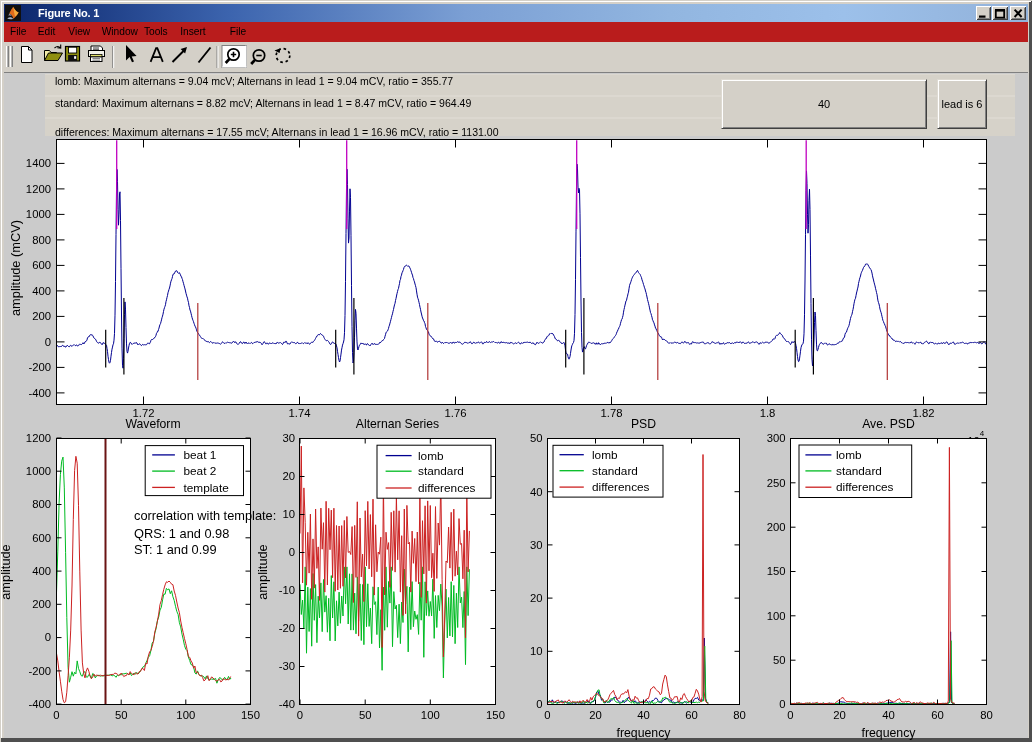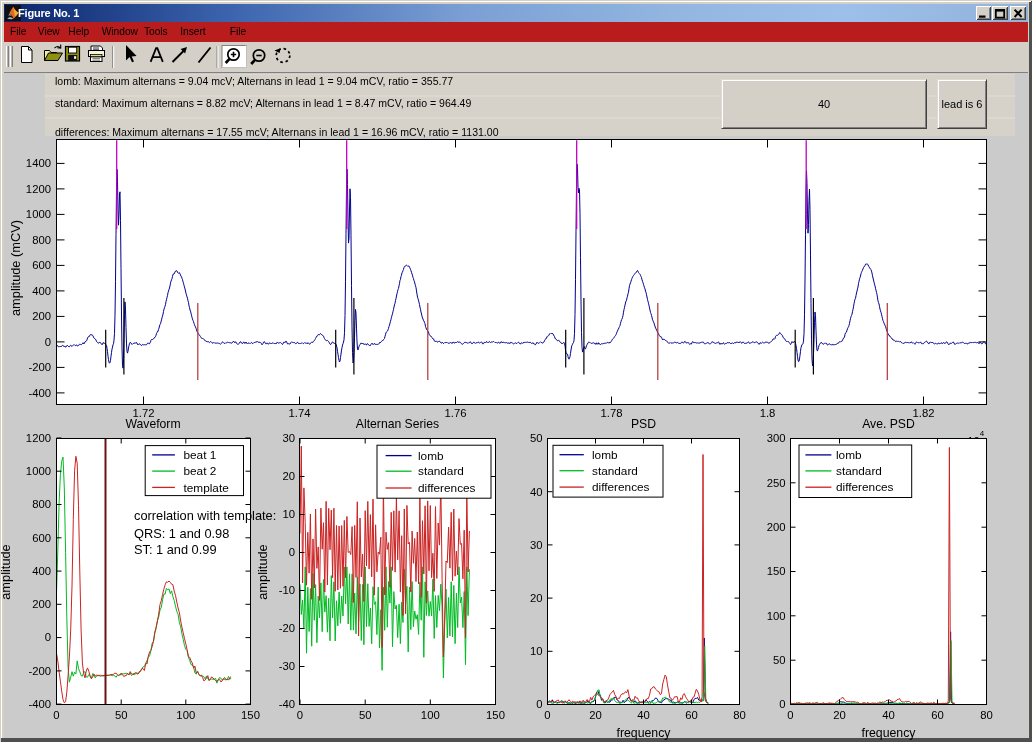--- a/index.html
+++ b/index.html
@@ -1,20 +1,20 @@
 <!DOCTYPE html>
 <html><head><meta charset="utf-8"><style>
 html,body{margin:0;padding:0;width:1032px;height:742px;overflow:hidden}
 body{font-family:"Liberation Sans",sans-serif;position:relative;background:#d4d0c8;-webkit-font-smoothing:antialiased}
 *{-webkit-font-smoothing:antialiased}
 .win{position:absolute;left:0;top:0;width:1032px;height:742px;background:#d4d0c8;
  box-shadow:inset 1px 1px 0 #d4d0c8,inset -1px -1px 0 #404040,inset 2px 2px 0 #fff,inset -2px -2px 0 #808080}
 .tbar{position:absolute;left:4px;top:4px;width:1024px;height:18px;
  background:linear-gradient(to right,#0a246a,#3c64ae 22%,#7b9fd4 45%,#92b6e0 65%,#9cc0ea 82%,#92b2da)}
-.ttext{position:absolute;left:14px;top:2.5px;font-size:11px;font-weight:bold;color:#fff;letter-spacing:-0.2px}
+.ttext{position:absolute;left:34px;top:2.5px;font-size:11px;font-weight:bold;color:#fff;letter-spacing:-0.2px}
 .wbtn{position:absolute;top:1.7px;height:14px;background:#d4d0c8;overflow:hidden;
  box-shadow:inset 1px 1px 0 #fff,inset -1px -1px 0 #404040,inset 2px 2px 0 #d4d0c8,inset -2px -2px 0 #808080}
 .menu{position:absolute;left:4px;top:22px;width:1024px;height:20px;background:#b91c1c}
 .menu span{position:absolute;top:4px;font-size:10.2px;color:#000}
 .tools{position:absolute;left:4px;top:42px;width:1024px;height:30px;background:#d4d0c8;
  border-bottom:1px solid #808080}
 .fig{position:absolute;left:4px;top:73px;width:1024px;height:665px;background:#cbcbcb}
 .band{position:absolute;background:#d6d2c9}
 .uitext{position:absolute;left:55px;font-size:10.55px;color:#000;white-space:pre}
 .ubtn{position:absolute;background:#d4d0c8;border:1px solid;border-color:#dedad2 #404040 #404040 #dedad2;
@@ -41,22 +41,22 @@
         <path d="M3.8 4.7 h8.4 v7 h-8.4 Z" fill="none" stroke="#000" stroke-width="1.8"></path>
         <rect x="3" y="3" width="10" height="2.2" fill="#000"></rect>
       </svg></div>
  <div class="wbtn" style="left:1005.9px;width:15.8px">
   <svg width="16" height="14">
         <path d="M4.6 3.6 L11.6 11 M11.6 3.6 L4.6 11" stroke="#000" stroke-width="2"></path>
       </svg></div>
 </div>
 <div class="menu">
  <span style="left:6px">File</span>
-    <span style="left:33.8px">View</span>
-    <span style="left:64.3px">Help</span>
+    <span style="left:33.8px">Edit</span>
+    <span style="left:64.3px">View</span>
  <span style="left:97.7px">Window</span>
     <span style="left:139.9px">Tools</span>
     <span style="left:176.2px">Insert</span>
  <span style="left:225.7px">File</span>
 </div>
 <div class="tools">
 <svg width="1024" height="31">
 <g>
 <rect x="2" y="4" width="1.5" height="21" fill="#fff"></rect>
         <rect x="3.5" y="4" width="1.5" height="21" fill="#808080"></rect>

